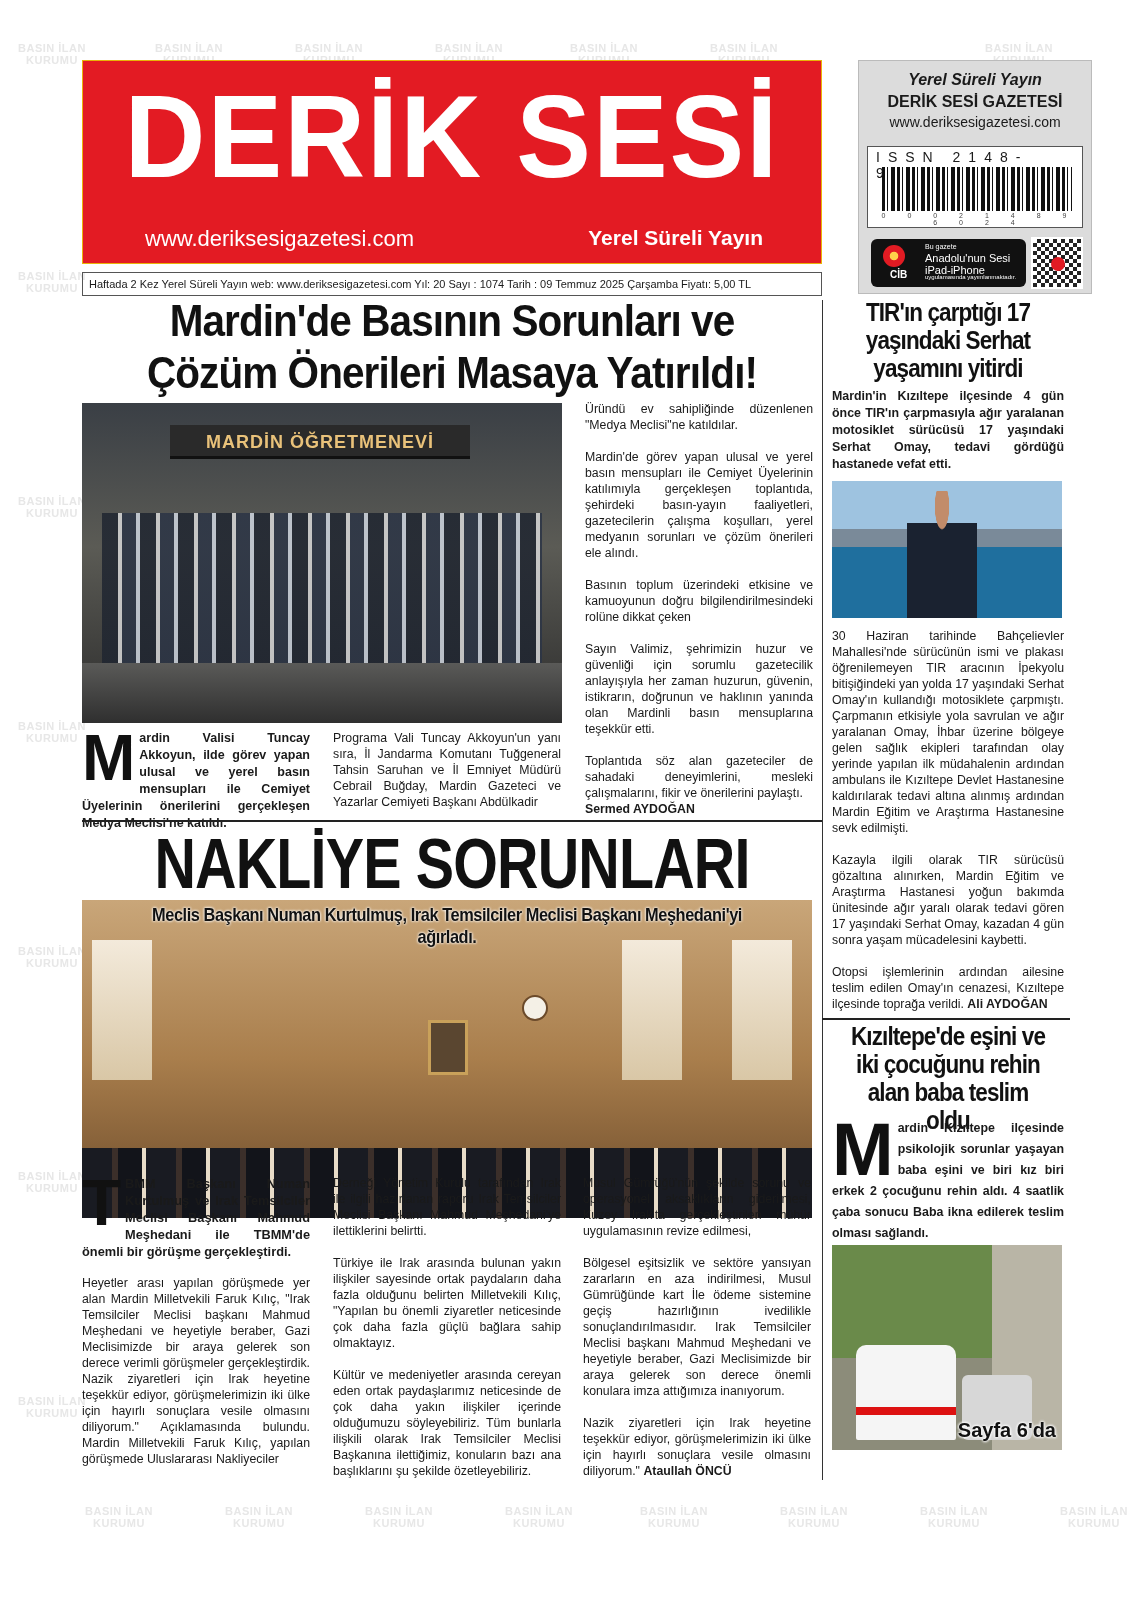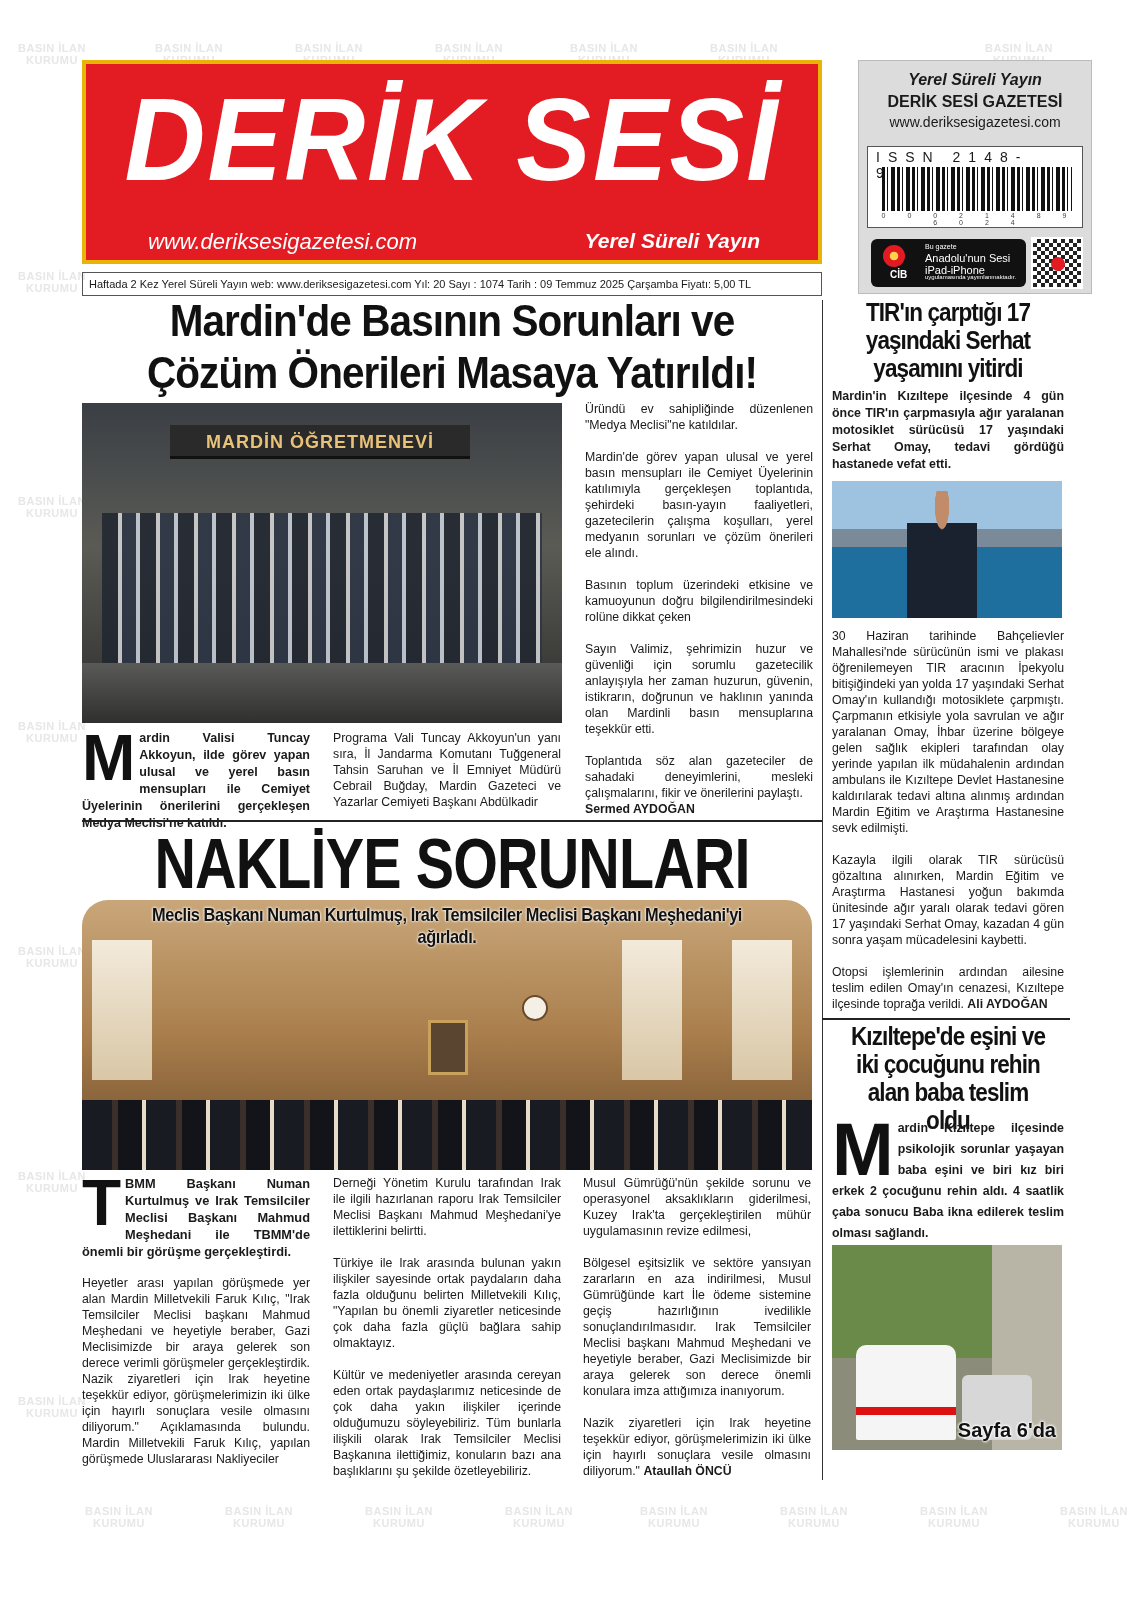--- a/index.html
+++ b/index.html
@@ -1,19 +1,19 @@
 <!DOCTYPE html>
 <html><head>
 <meta charset="utf-8">
 <style>
   * { box-sizing: border-box; margin: 0; padding: 0; }
   body { width: 1140px; height: 1613px; background: #ffffff; position: relative; overflow: hidden; font-family: "Liberation Sans", sans-serif; color: #1a1a1a; }
   .abs { position: absolute; }
   
-  .masthead { left: 82px; top: 60px; width: 740px; height: 204px; background: #e31b23; border: 4px solid #eab308; font-style: italic; }
+  .masthead { left: 82px; top: 60px; width: 740px; height: 204px; background: #e31b23; border: 1px solid #eab308; }
   .mast-title { position: absolute; left: 0; right: 0; top: 20px; text-align: center; color: #fff; font-family: "Liberation Sans", sans-serif; font-weight: 900; font-size: 112px; letter-spacing: 2px; line-height: 1; transform: scaleY(1.05); }
   .mast-web { position: absolute; left: 62px; top: 165px; color: #fff; font-size: 22px; }
   .mast-tag { position: absolute; right: 58px; top: 165px; color: #fff; font-size: 21px; font-weight: bold; }
   .infobar { left: 82px; top: 272px; width: 740px; height: 24px; border: 1px solid #555; font-size: 11px; line-height: 22px; padding-left: 6px; white-space: nowrap; overflow: hidden; font-family: "Liberation Sans", sans-serif; transform-origin: left; }
   
   .rbox { left: 858px; top: 60px; width: 234px; height: 234px; background: #dcdcdc; border: 1px solid #bbb; text-align: center; }
   .rbox .l1 { margin-top: 10px; font-style: italic; font-weight: bold; font-size: 16px; }
   .rbox .l2 { font-weight: bold; font-size: 16px; margin-top: 4px; }
   .rbox .l3 { font-size: 14px; margin-top: 3px; }
   .barcode { position: absolute; left: 8px; top: 85px; width: 216px; height: 82px; background: #fff; border: 1px solid #555; }
@@ -38,21 +38,21 @@
   .photo1 .floor { position: absolute; left: 0; right: 0; bottom: 0; height: 60px; background: linear-gradient(180deg,#5a5a58,#2f2f2f); }
   .body-text { font-size: 12.3px; line-height: 16px; text-align: justify; }
   .col-a1 { left: 585px; top: 401px; width: 228px; }
   .col-a1 p { margin-bottom: 16px; }
   .col-a2 { left: 333px; top: 730px; width: 228px; }
   .lead1 { left: 82px; top: 730px; width: 228px; font-weight: bold; font-size: 12.5px; line-height: 17px; text-align: justify; }
   .dropcap { float: left; font-weight: 900; font-size: 64px; line-height: 52px; margin-right: 4px; margin-top: 2px; color: #111; font-family: "Liberation Sans", sans-serif; }
   .byline { font-weight: bold; }
   .divider { height: 2px; background: #222; }
   .nakliye { left: 82px; top: 828px; width: 740px; font-size: 70px; line-height: 72px; transform: scaleX(0.82); transform-origin: center; }
-  .photo2 { left: 82px; top: 900px; width: 730px; height: 270px; background: linear-gradient(180deg,#c9a679,#a97e4c 50%,#6b4a2a); border-radius: 26px; }
+  .photo2 { left: 82px; top: 900px; width: 730px; height: 318px; background: linear-gradient(180deg,#c9a679,#a97e4c 50%,#6b4a2a); }
   .photo2 .sub { position: absolute; left: 0; right: 0; top: 4px; text-align: center; color: #111; font-weight: bold; font-size: 19px; letter-spacing: -0.5px; text-shadow: 0 0 3px #fff, 0 0 3px #fff; transform: scaleX(0.86); }
   .photo2 .win { position: absolute; top: 40px; width: 60px; height: 140px; background: linear-gradient(180deg,#f3eadb,#d9c7a6); }
   .photo2 .people { position: absolute; left: 0; right: 0; bottom: 0; height: 70px; background: repeating-linear-gradient(90deg,#191b22 0 30px,#3b2f2a 30px 36px,#12141a 36px 60px,#e8dcc8 60px 64px); }
   .photo2 .portrait { position: absolute; left: 346px; top: 120px; width: 40px; height: 55px; background: #5a4630; border: 3px solid #c9a15a; }
   .photo2 .clock { position: absolute; left: 440px; top: 95px; width: 26px; height: 26px; border-radius: 50%; background: #f4f0e6; border: 2px solid #6b4a2a; }
   .lead2 { left: 82px; top: 1175px; width: 228px; font-weight: bold; font-size: 12.8px; line-height: 17px; text-align: justify; }
   .col-b1 { left: 82px; top: 1275px; width: 228px; }
   .col-b2 { left: 333px; top: 1175px; width: 228px; }
   .col-b3 { left: 583px; top: 1175px; width: 228px; }
   .col-b2 p, .col-b3 p { margin-bottom: 16px; }

